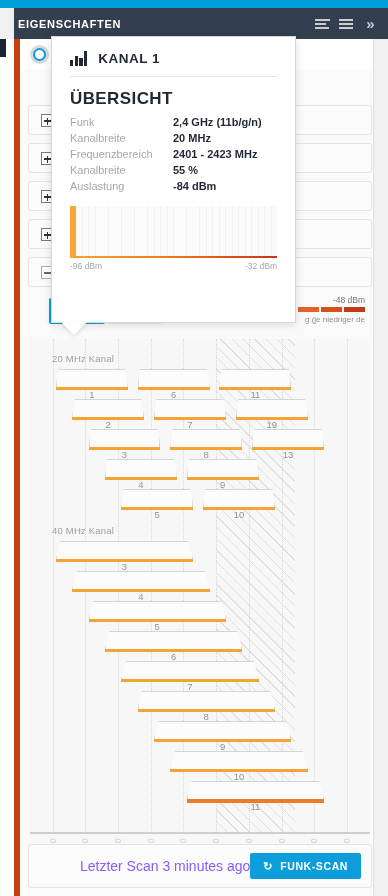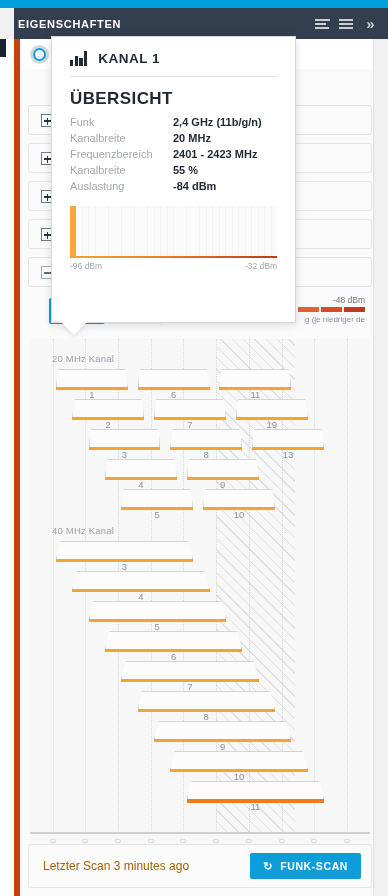--- a/index.html
+++ b/index.html
@@ -156,21 +156,21 @@
     position:absolute; bottom:0px; font-size:8.5px; color:#cfd3d7;
     writing-mode:vertical-rl; transform:rotate(180deg); letter-spacing:.5px;
   }
 
   
   .footer{
     position:absolute; left:8px; bottom:8px; width:344px; height:44px;
     background:#fbfbfb; border:1px solid #e4e4e4; border-radius:3px;
     display:flex; align-items:center; padding:0 10px 0 14px;
   }
-  .footer-txt{ flex:1; font-size:12px; color:#a16207; }
+  .footer-txt{ flex:1; font-size:14px; color:#8b5cf6;text-align:right; }
   .scan-btn{
     background:#0d9ddb; color:#fff; font-size:10.5px; font-weight:bold;
     letter-spacing:.6px; height:26px; border:none; border-radius:2px;
     display:flex; align-items:center; gap:7px; padding:0 13px; cursor:pointer;
   }
   .refresh-ic{ font-size:11px; line-height:1; }
 
   
   .popup{
     position:absolute; left:51px; top:36px; width:245px; height:287px;

